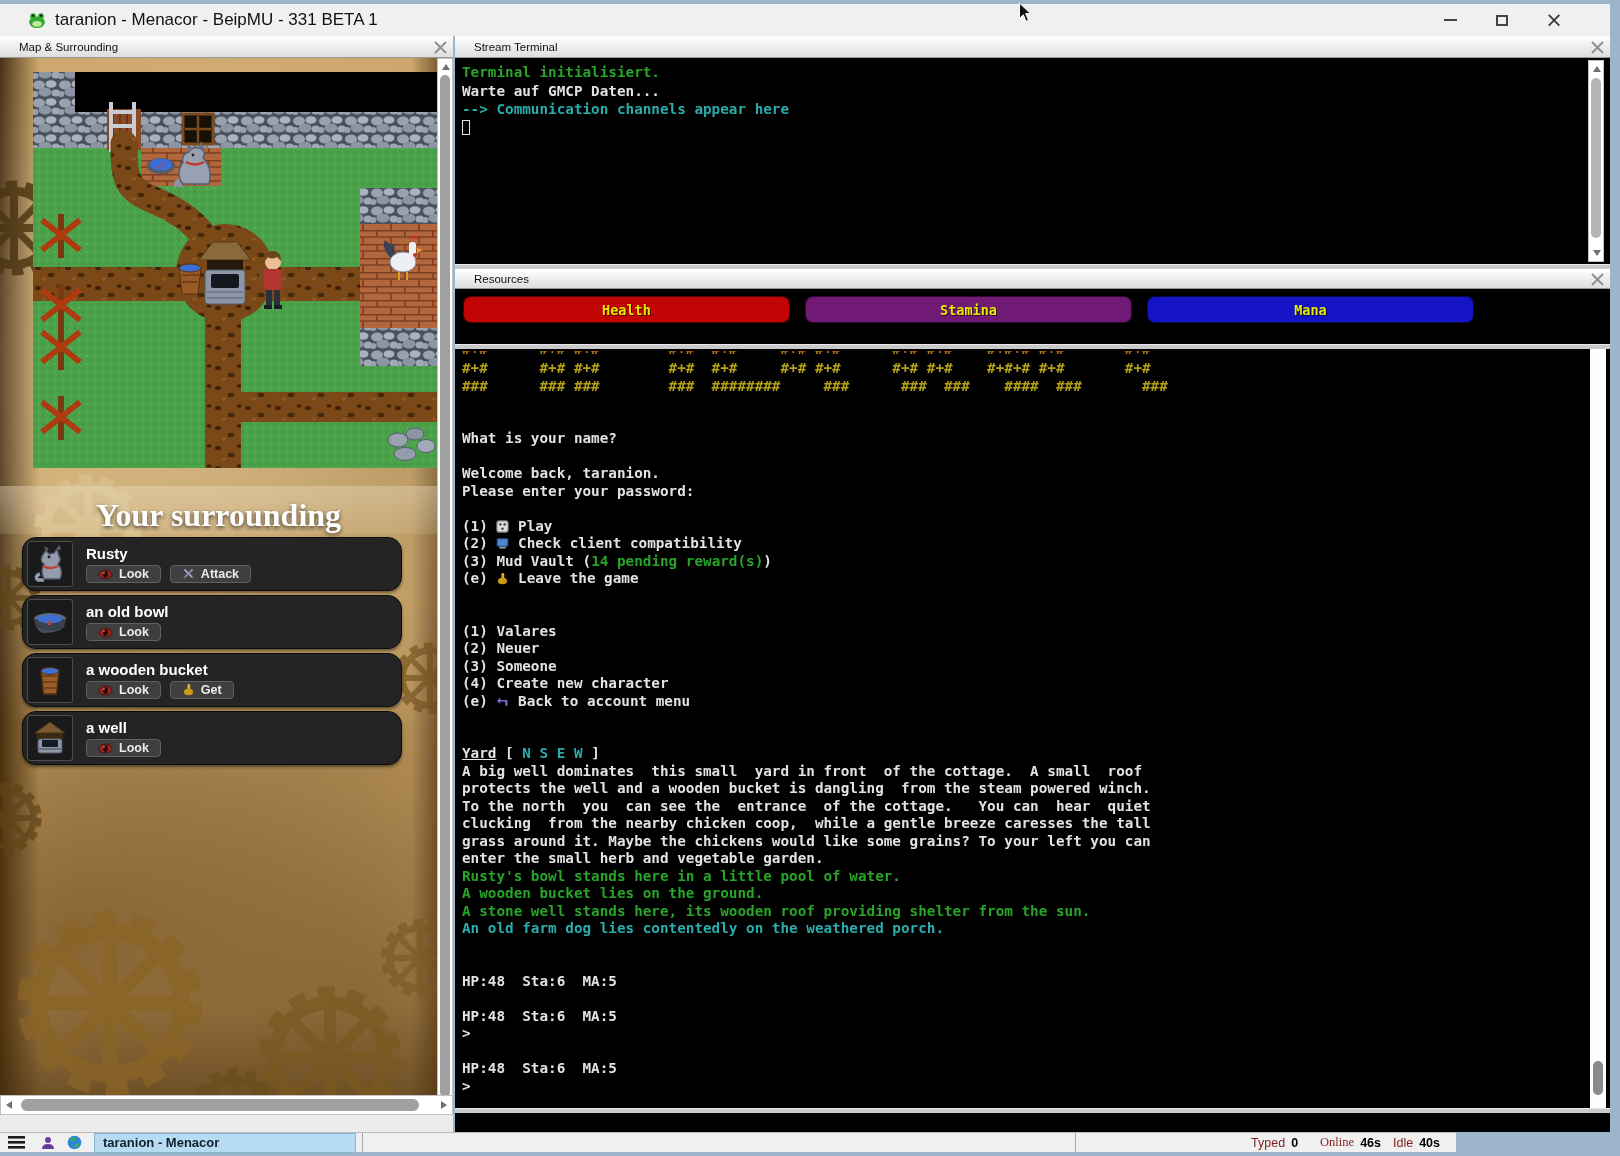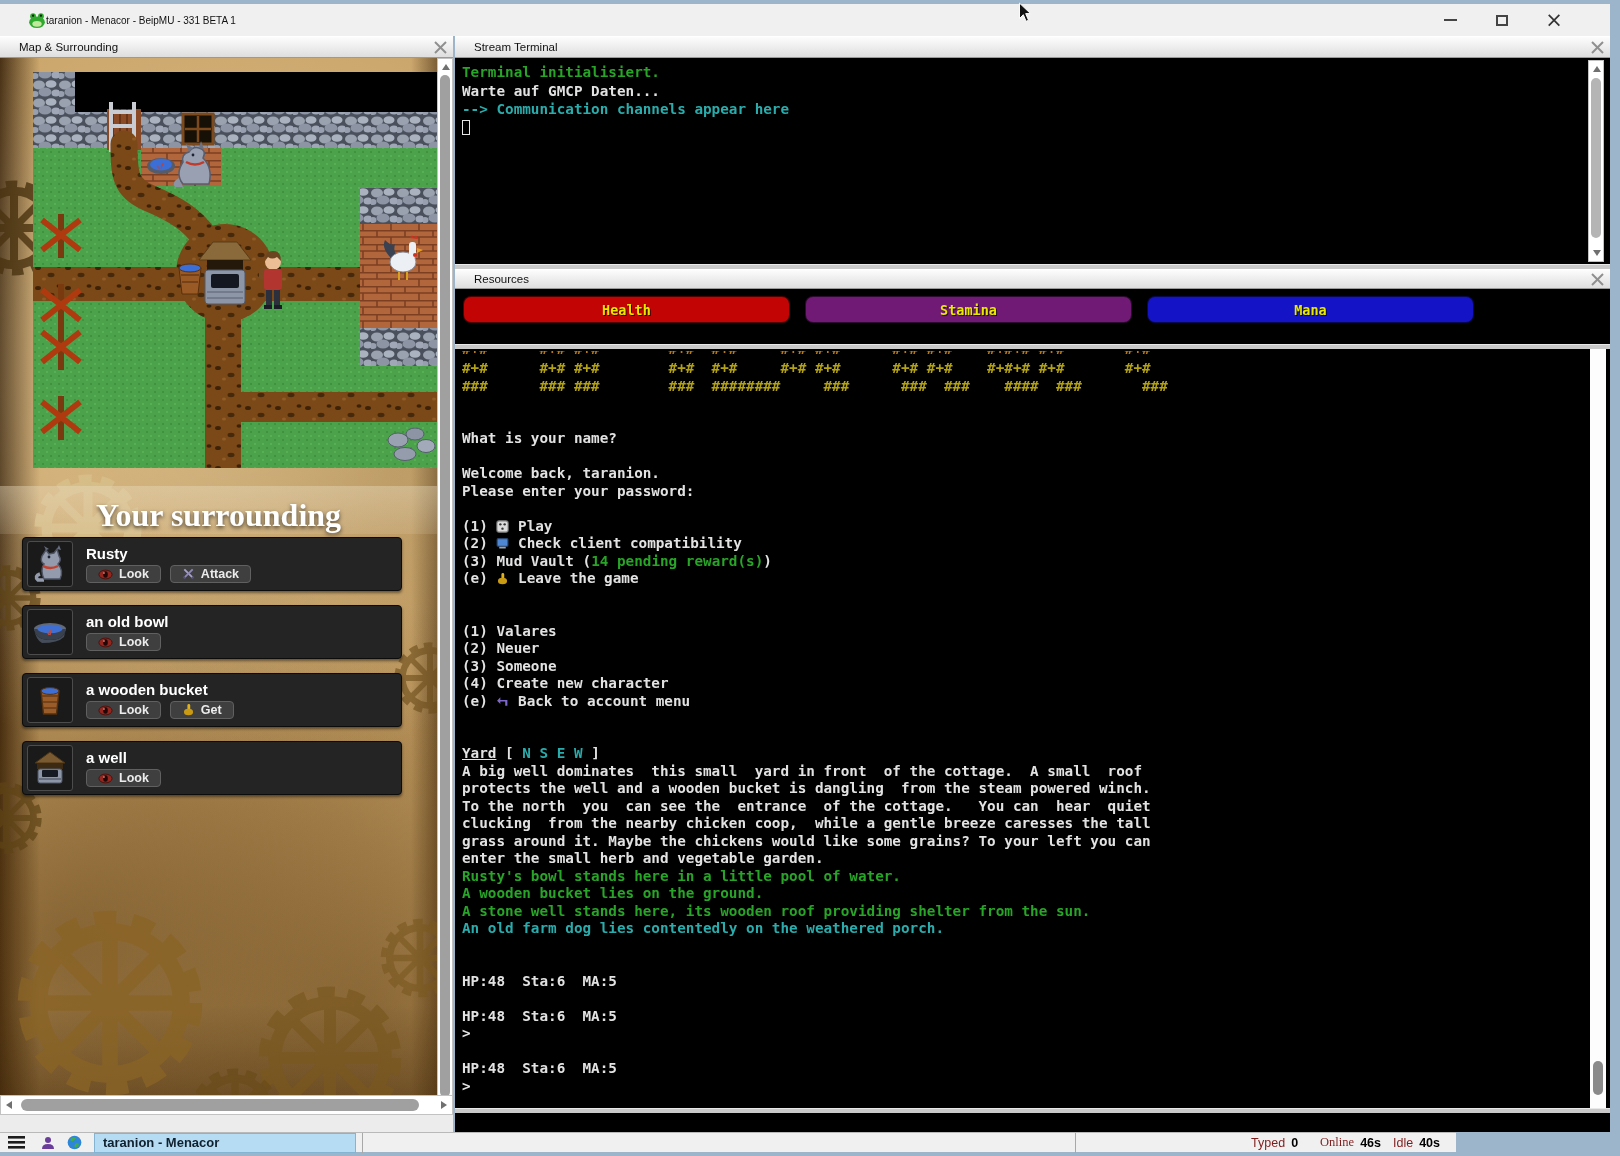--- a/index.html
+++ b/index.html
@@ -7,21 +7,21 @@
   body {
     width:1620px; height:1156px; position:relative; overflow:hidden;
     background:#9db5ca; font-family:"Liberation Sans", sans-serif;
   }
   
   #titlebar {
     position:absolute; left:0; top:4px; width:1610px; height:32px;
     background:#f0f0f0; display:flex; align-items:center;
   }
   #titlebar .app-icon { margin-left:28px; width:18px; height:18px; }
-  #titlebar .title-text { font-size:10px; color:#111; }
+  #titlebar .title-text { margin-left:9px; font-size:17px; color:#111; }
   .win-controls { position:absolute; right:30px; top:0; height:32px; display:flex; }
   .win-btn { width:52px; height:32px; display:flex; align-items:center; justify-content:center; }
   .ic-min { width:13px; height:2px; background:#444; }
   .ic-max { width:12px; height:11px; border:2px solid #444; }
   .ic-close { font-size:21px; color:#333; line-height:1; font-family:"DejaVu Sans",sans-serif; }
   
   .ptitle {
     position:absolute; height:22px; background:linear-gradient(#fdfdfd,#dedede);
     border-bottom:1px solid #9a9a9a; border-top:1px solid #fff;
     display:flex; align-items:center; font-size:11.5px; color:#111; padding-left:19px;
@@ -47,22 +47,22 @@
     position:absolute; left:0; top:428px; width:437px; height:48px;
     background:linear-gradient(rgba(235,222,195,.4), rgba(235,222,195,.15));
     display:flex; align-items:flex-end; justify-content:center;
   }
   #surround-heading {
     font-family:"Liberation Serif", serif; font-weight:bold; font-size:32px; color:#fff;
     text-shadow:0 2px 4px rgba(0,0,0,.65);
   }
   #entity-list { position:absolute; left:22px; top:479px; width:380px; }
   .card {
-    display:flex; align-items:center; height:54px; margin-bottom:14px;
-    background:#242424; border:1px solid #0c0c0c; border-radius:4px;
+    display:flex; align-items:center; height:54px; margin-bottom:4px;
+    background:#242424; border:1px solid #0c0c0c; border-radius:14px;
     box-shadow:0 2px 3px rgba(0,0,0,.45);
   }
   .icobox {
     width:46px; height:46px; margin:3px 4px; background:#1a1a1a; border:1px solid #4c4c4c;
     border-radius:3px; display:flex; align-items:center; justify-content:center; flex:none;
   }
   .meta { display:flex; flex-direction:column; gap:3px; padding-left:9px; }
   .ename { color:#fff; font-weight:bold; font-size:15px; }
   .actions { display:flex; gap:9px; }
   .abtn {

